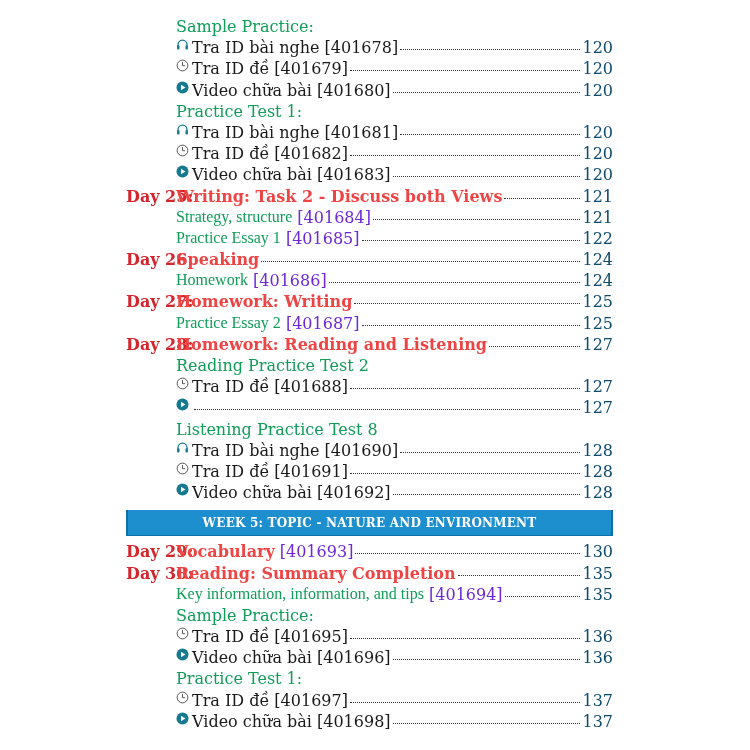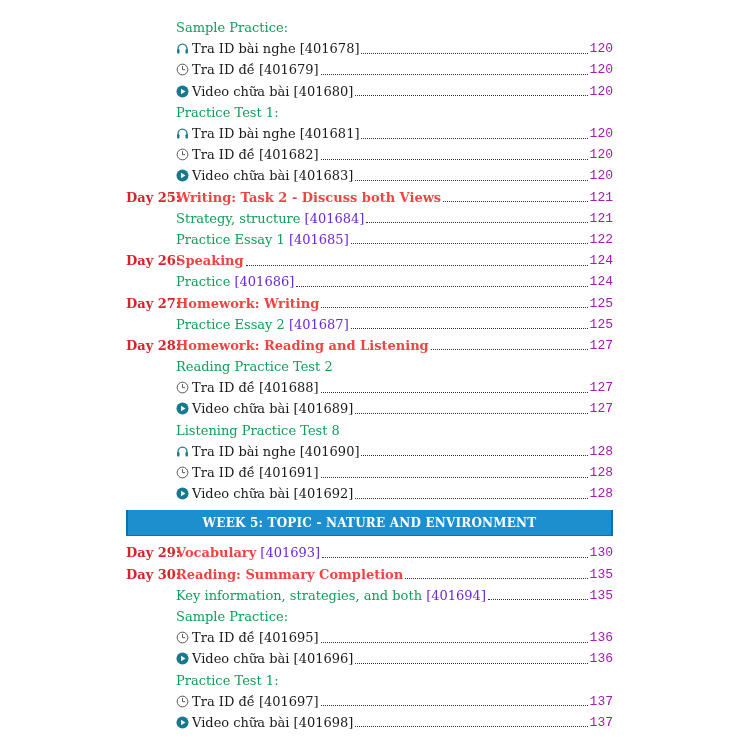--- a/index.html
+++ b/index.html
@@ -1,31 +1,31 @@
 <!DOCTYPE html>
 <html><head>
 <meta charset="utf-8">
 <style>
   html, body { margin: 0; padding: 0; background: #ffffff; }
   body { width: 750px; height: 750px; position: relative; overflow: hidden;
          font-family: "DejaVu Serif", "Liberation Serif", serif; }
   .toc { position: absolute; left: 126px; top: 17px; width: 487px; }
-  .row { position: relative; height: 21.2px; display: flex; align-items: center;
-         font-size: 13px; color: #1a1a1a; white-space: nowrap; }
+  .row { position: relative; height: 21.2px; display: flex; align-items: flex-start;
+         font-size: 16px; color: #1a1a1a; white-space: nowrap; }
   .row .day { width: 50px; flex: 0 0 50px; color: #d3252b; font-weight: bold; }
   .row.indent { padding-left: 50px; }
   .row .title { color: #ef4444; font-weight: bold; }
-  .row .green { color: #0f9d58; }
+  .row .green { color: #0f9d58; font-family: Liberation Serif, serif; }
   .row .black { color: #6d28d9; }
   .row .head { color: #0f9d58; }
   .row .leader { flex: 1 1 auto; overflow: hidden; margin: 0 2px; height: 14px;
                  position: relative; top: 1px; }
   .row .leader::before { content: ""; position: absolute; left: 0; right: 0; bottom: 3px;
                  border-bottom: 1.3px dotted #333; }
-  .row .page { flex: 0 0 auto; text-align: right; min-width: 22px; color: #a21caf; font-family: Liberation Mono, monospace; }
+  .row .page { flex: 0 0 auto; text-align: right; min-width: 22px; color: #0c4a6e; }
   .icon { display: inline-block; width: 13px; height: 13px; margin-right: 3px;
           vertical-align: -2px; }
   .banner { height: 25px; background: #1e8fce; border-left: 2px solid #106fa8;
             border-right: 2px solid #106fa8; border-bottom: 1px solid #106fa8;
             margin: 6px 0 6px 0; display: flex; align-items: center; justify-content: center;
             color: #ffffff; font-weight: bold; font-size: 12px; letter-spacing: 0.2px; }
 </style>
 </head>
 <body>
 
@@ -124,21 +124,21 @@
     <span class="page">122</span>
   </div>
 
   <div class="row">
     <span class="day">Day 26:</span>
     <span class="title">Speaking</span>
     <span class="leader"></span>
     <span class="page">124</span>
   </div>
   <div class="row indent">
-    <span class="green">Practice</span>
+    <span class="green">Homework</span>
     <span class="black" style="white-space:pre"> [401686]</span>
     <span class="leader"></span>
     <span class="page">124</span>
   </div>
 
   <div class="row">
     <span class="day">Day 27:</span>
     <span class="title">Homework: Writing</span>
     <span class="leader"></span>
     <span class="page">125</span>
@@ -164,21 +164,20 @@
         <use href="#sym-clock"></use>
       </svg>
     <span>Tra ID đề [401688]</span>
     <span class="leader"></span>
     <span class="page">127</span>
   </div>
   <div class="row indent">
     <svg class="icon">
         <use href="#sym-play"></use>
       </svg>
-    <span>Video chữa bài [401689]</span>
     <span class="leader"></span>
     <span class="page">127</span>
   </div>
   <div class="row indent">
     <span class="head">Listening Practice Test 8</span>
   </div>
   <div class="row indent">
     <svg class="icon">
         <use href="#sym-headphones"></use>
       </svg>
@@ -215,21 +214,21 @@
     <span class="page">130</span>
   </div>
 
   <div class="row">
     <span class="day">Day 30:</span>
     <span class="title">Reading: Summary Completion</span>
     <span class="leader"></span>
     <span class="page">135</span>
   </div>
   <div class="row indent">
-    <span class="green">Key information, strategies, and both</span>
+    <span class="green">Key information, information, and tips</span>
     <span class="black" style="white-space:pre"> [401694]</span>
     <span class="leader"></span>
     <span class="page">135</span>
   </div>
   <div class="row indent">
     <span class="head">Sample Practice:</span>
   </div>
   <div class="row indent">
     <svg class="icon">
         <use href="#sym-clock"></use>

